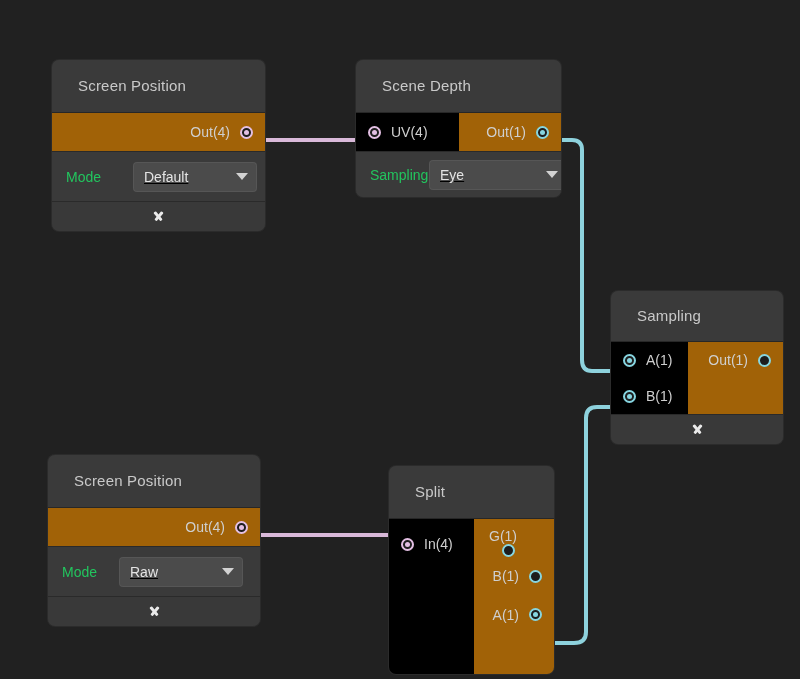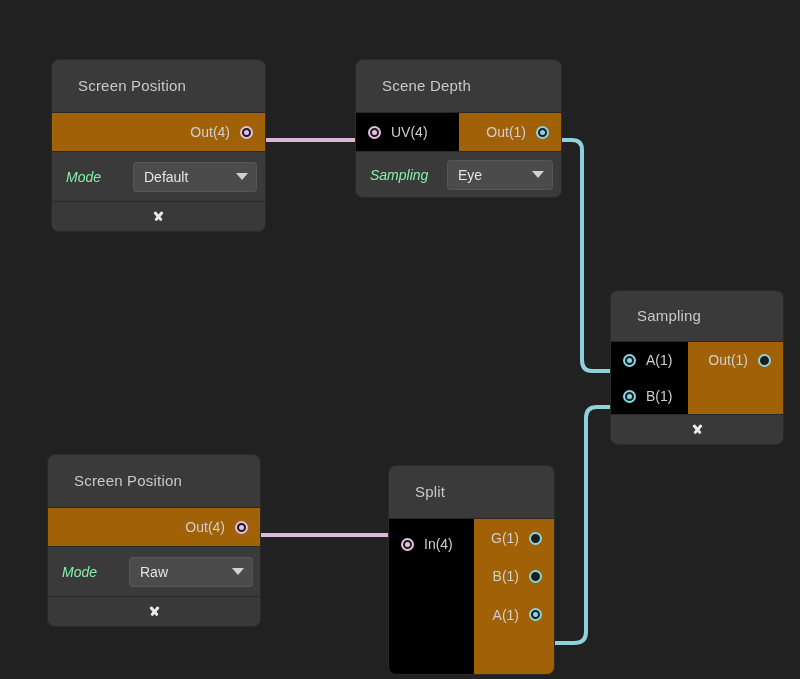--- a/index.html
+++ b/index.html
@@ -107,36 +107,36 @@
     display: flex;
     align-items: center;
     height: 50px;
     background: #3a3a3a;
     border-top: 1px solid #2a2a2a;
     padding-left: 14px;
     box-sizing: border-box;
   }
   .ctrl-label {
     font-size: 14px;
-    color: #86efac;
+    color: #22c55e;
     white-space: nowrap;
     overflow: hidden;
-    font-style: italic;
   }
   .dropdown {
     position: absolute;
     display: flex;
     align-items: center;
     justify-content: space-between;
     height: 28px;
     background: #4b4b4b;
     border-radius: 3px;
     box-shadow: 0 0 0 1px #565656;
     padding: 0 8px 0 10px;
     box-sizing: border-box;
+    text-decoration: underline;
   }
   .dropdown .dd-value {
     font-size: 14px;
     color: #e4e4e4;
     white-space: nowrap;
   }
   .caret {
     width: 0; height: 0;
     margin-left: 10px;
     border-left: 6px solid transparent;
@@ -221,21 +221,21 @@
       </div>
       <div class="col-out">
         <div class="port-row out">
           <span class="port-label">Out(1)</span>
           <span class="port cyan filled"></span>
         </div>
       </div>
     </div>
     <div class="ctrl-row" style="height:46px;">
       <span class="ctrl-label" style="max-width:66px;">Sampling</span>
-      <div class="dropdown" style="left:92px; width:104px;">
+      <div class="dropdown" style="left:74px; width:136px;">
         <span class="dd-value">Eye</span>
         <span class="caret"></span>
       </div>
     </div>
   </div>
 
   <div class="node" id="n-sub" style="left:611px; top:291px; width:172px;">
     <div class="node-title" style="height:50px; line-height:50px;">Sampling</div>
     <div class="node-body">
       <div class="col-in" style="width:77px;">
@@ -266,42 +266,42 @@
     <div class="node-body">
       <div class="col-out">
         <div class="port-row out">
           <span class="port-label">Out(4)</span>
           <span class="port pink filled"></span>
         </div>
       </div>
     </div>
     <div class="ctrl-row">
       <span class="ctrl-label">Mode</span>
-      <div class="dropdown" style="left:82px; width:122px;">
+      <div class="dropdown" style="left:72px; width:122px;">
         <span class="dd-value">Raw</span>
         <span class="caret"></span>
       </div>
     </div>
     <div class="node-footer">
       <span class="chevron"></span>
     </div>
   </div>
 
   <div class="node" id="n-split" style="left:389px; top:466px; width:165px;">
     <div class="node-title">Split</div>
     <div class="node-body">
       <div class="col-in" style="width:85px;">
         <div class="port-row in" style="height:50px;">
           <span class="port pink filled"></span>
           <span class="port-label">In(4)</span>
         </div>
         <div style="height:105px;"></div>
       </div>
       <div class="col-out">
-        <div class="port-row out" style="height:38px;">
+        <div class="port-row out" style="height:38px;flex-direction:column;">
           <span class="port-label">G(1)</span>
           <span class="port cyan"></span>
         </div>
         <div class="port-row out" style="height:38px;">
           <span class="port-label">B(1)</span>
           <span class="port cyan"></span>
         </div>
         <div class="port-row out" style="height:39px;">
           <span class="port-label">A(1)</span>
           <span class="port cyan filled"></span>

